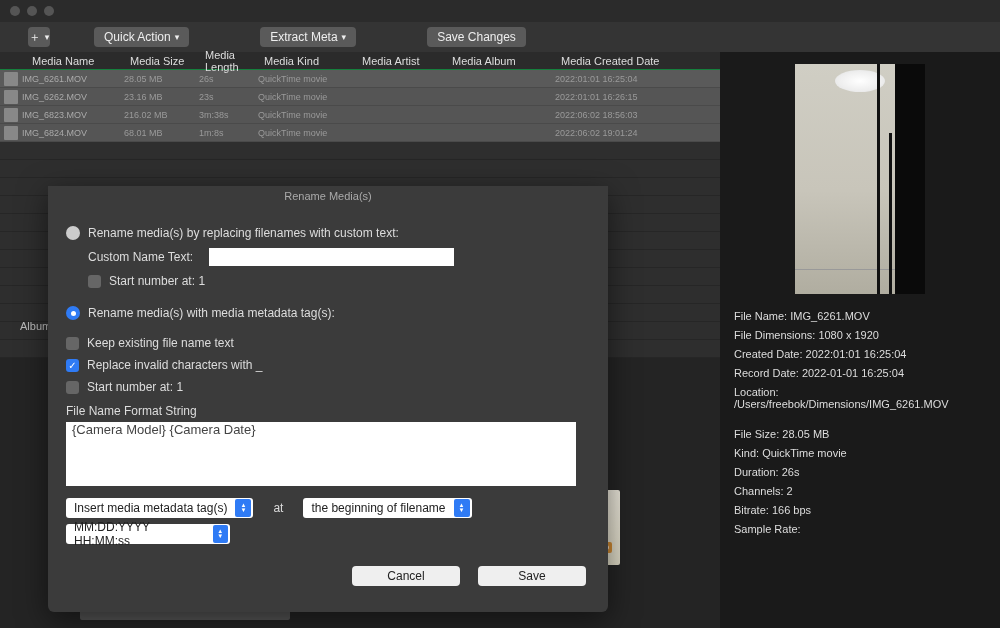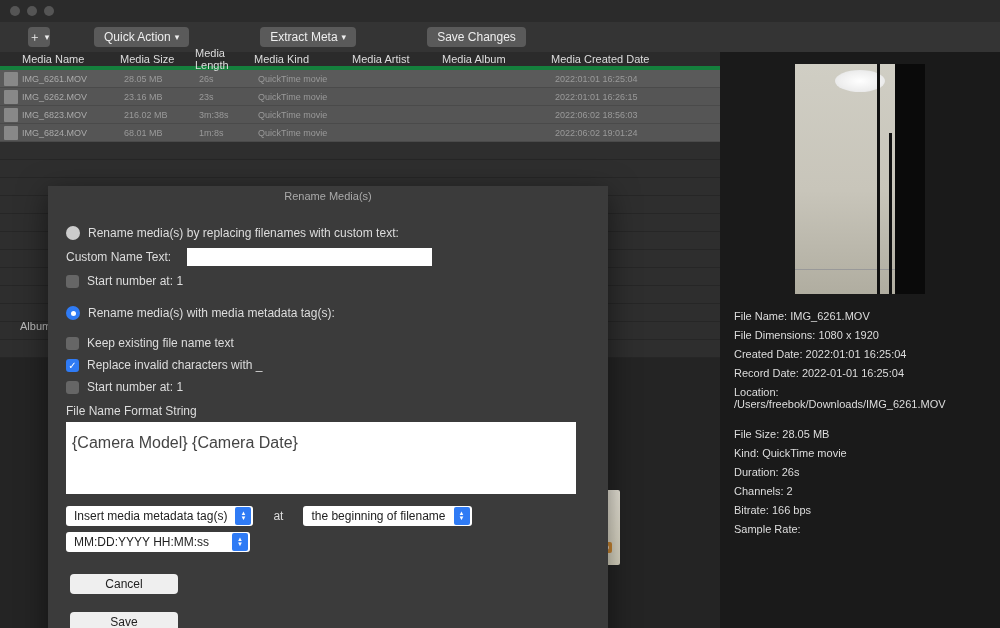--- a/index.html
+++ b/index.html
@@ -59,21 +59,22 @@
       position: relative;
       background: #242424;
     }
     .table-header {
       display: flex;
       background: #2b2b2b;
       color: #ddd;
       font-size: 11px;
       height: 18px;
       align-items: center;
-      border-bottom: 4px solid #15803d;
+      border-bottom: 1px solid #15803d;
+      padding-left: 10px;
     }
     .col-name { width: 120px; padding-left: 22px; }
     .col-size { width: 75px; }
     .col-length { width: 59px; }
     .col-kind { width: 90px; }
     .col-artist { width: 90px; margin-left: 8px; }
     .col-album { width: 105px; }
     .col-created { flex: 1; padding-left: 4px; }
 
     .table-row {
@@ -211,34 +212,34 @@
     }
     .radio.checked { background: #2f7bf5; }
     .radio.checked .dot { width:5px; height:5px; background:#fff; border-radius:50%; }
     .checkbox {
       width: 13px; height: 13px; border-radius: 3px;
       background: #666;
       display:flex; align-items:center; justify-content:center;
       font-size:10px; color:#fff;
     }
     .checkbox.checked { background: #2f7bf5; }
-    .indent { }
+    .indent { margin-left: 22px; }
     .text-input {
       background: #fff;
       border: none;
       height: 18px;
       width: 245px;
     }
     .format-box {
       background: #fff;
       color: #444;
       width: 510px;
-      height: 72px;
-      padding: 12px 6px;
-      font-size: 16px;
+      height: 64px;
+      padding: 0 6px;
+      font-size: 13px;
       margin-top: 4px;
       margin-bottom: 12px;
     }
     .select {
       background: #fff;
       color: #222;
       display:inline-flex;
       align-items:center;
       height: 20px;
       padding: 0 2px 0 8px;
@@ -255,21 +256,20 @@
       display:flex; flex-direction:column; align-items:center; justify-content:center;
       font-size: 6px;
       line-height:5px;
     }
     .sel-row { display:flex; align-items:center; gap: 20px; margin: 6px 0; }
     .modal-actions {
       display: flex;
       justify-content: flex-end;
       gap: 18px;
       padding: 12px 22px 0;
-      flex-direction: column;
     }
     .action-btn {
       background: #efefef;
       color: #222;
       border: none;
       border-radius: 4px;
       width: 108px;
       height: 20px;
       font-size: 12px;
     }
@@ -431,21 +431,21 @@
             <span>Insert media metadata tag(s)</span>
             <span class="arrows">▲<br>▼</span>
           </div>
           <span>at</span>
           <div class="select">
             <span>the beginning of filename</span>
             <span class="arrows">▲<br>▼</span>
           </div>
         </div>
         <div class="sel-row">
-          <div class="select" style="width:184px; justify-content:space-between;">
+          <div class="select" style="width:164px; ">
             <span>MM:DD:YYYY HH:MM:ss</span>
             <span class="arrows">▲<br>▼</span>
           </div>
         </div>
       </div>
       <div class="modal-actions">
         <button class="action-btn">Cancel</button>
         <button class="action-btn">Save</button>
       </div>
     </div>
@@ -457,21 +457,21 @@
       <div class="floor-line"></div>
       <div class="rail">
           <div class="bar b1"></div>
           <div class="bar b2"></div>
         </div>
     </div>
     <div class="meta-line"><span>File Name:</span> <span>IMG_6261.MOV</span></div>
     <div class="meta-line"><span>File Dimensions:</span> <span>1080 x 1920</span></div>
     <div class="meta-line"><span>Created Date:</span> <span>2022:01:01 16:25:04</span></div>
     <div class="meta-line"><span>Record Date:</span> <span>2022-01-01 16:25:04</span></div>
-    <div class="meta-line"><span>Location:</span> <span>/Users/freebok/Downloads/IMG_6261.MOV</span></div>
+    <div class="meta-line"><span>Location:</span> <span>/Users/freebok/Dimensions/IMG_6261.MOV</span></div>
     <div class="meta-line meta-gap"><span>File Size:</span> <span>28.05 MB</span></div>
     <div class="meta-line"><span>Kind:</span> <span>QuickTime movie</span></div>
     <div class="meta-line"><span>Duration:</span> <span>26s</span></div>
     <div class="meta-line"><span>Channels:</span> <span>2</span></div>
     <div class="meta-line"><span>Bitrate:</span> <span>166 bps</span></div>
     <div class="meta-line"><span>Sample Rate:</span> <span></span></div>
   </div>
 </div>
 
 </body></html>

